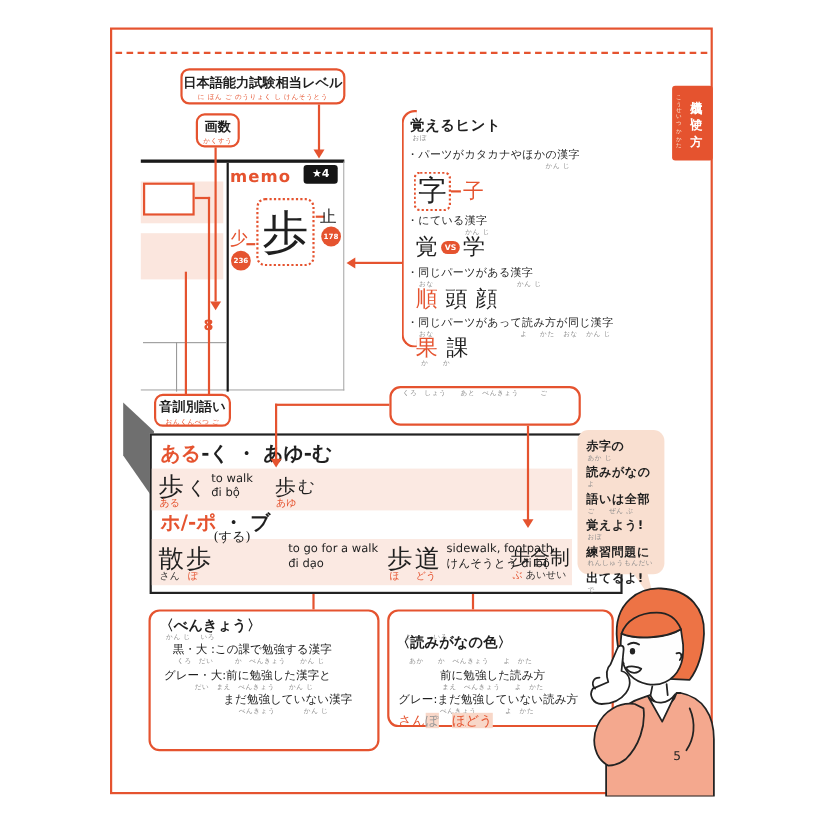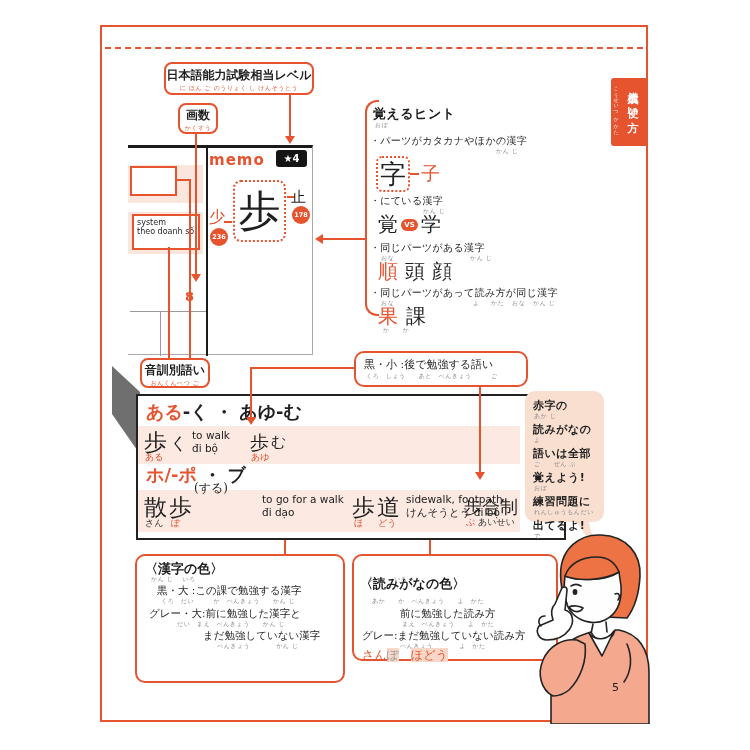--- a/index.html
+++ b/index.html
@@ -56,24 +56,20 @@
   <div style="font-size:12px;font-weight:bold;margin-top:2px;">画数</div>
   <div class="fuo">かくすう</div>
 </div>
 <div class="abs vln" style="left:195px;top:134px;height:140px;z-index:5;"></div>
 <div class="abs arrow-down" style="left:191px;top:274px;z-index:5;"></div>
 
 <div class="abs" style="left:128px;top:145px;width:185px;height:210px;background:#fff;border-top:3px solid #1a1a1a;border-right:1px solid #aaa;border-bottom:1px solid #aaa;z-index:2;">
   <div class="abs" style="left:0;top:17px;width:75px;height:38px;background:var(--strip);"></div>
   <div class="abs" style="left:2px;top:18px;width:47px;height:30px;border:2px solid var(--acc);background:#fff;"></div>
   <div class="abs" style="left:0;top:64px;width:75px;height:42px;background:var(--strip);"></div>
-  <div class="abs" style="left:4px;top:66px;width:68px;height:36px;border:2px solid var(--acc);background:#fff;padding:2px 0 0 3px;text-align:left;">
-    <div style="font-size:8px;">system</div>
-    <div style="font-size:8px;">theo doanh số</div>
-  </div>
   <div class="abs" style="left:78px;top:0;width:2px;height:208px;background:#1a1a1a;"></div>
   <div class="abs" style="left:2px;top:163px;width:76px;height:1px;background:#9a9a9a;"></div>
   <div class="abs" style="left:32px;top:163px;width:1px;height:45px;background:#9a9a9a;"></div>
   <div class="abs orng" style="left:57px;top:141px;font-size:13px;font-weight:bold;">8</div>
 
   <div class="abs orng" style="left:81px;top:3px;font-size:15px;font-weight:bold;letter-spacing:1px;">memo</div>
   <div class="abs badge" style="left:148px;top:2px;width:31px;height:17px;font-size:10px;font-weight:bold;line-height:17px;">★4</div>
 
   <div class="abs" style="left:105px;top:32px;width:53px;height:62px;border:2px dotted var(--acc);border-radius:8px;text-align:center;">
     <span class="kj" style="font-size:42px;line-height:58px;">歩</span>
@@ -126,21 +122,20 @@
 
 <div class="abs vln" style="left:189px;top:179px;height:180px;z-index:4;"></div>
 <div class="abs hln" style="left:177px;top:179px;width:14px;z-index:4;"></div>
 <div class="abs vln" style="left:168px;top:247px;height:112px;z-index:4;"></div>
 <div class="abs cb" style="left:140px;top:358px;width:70px;height:30px;z-index:6;">
   <div style="font-size:12px;font-weight:bold;margin-top:2px;">音訓別語い</div>
   <div class="fuo">おんくんべつ ご</div>
 </div>
 
 <div class="abs cb" style="left:354px;top:351px;width:174px;height:36px;border-radius:10px;text-align:left;z-index:6;">
-  <div style="font-size:11px;margin:4px 0 0 8px;white-space:pre;">黒・小 :後で勉強する語い</div>
   <div class="fu" style="margin-left:10px;">くろ　しょう　　あと　べんきょう　　　ご</div>
 </div>
 <div class="abs hln" style="left:250px;top:367px;width:104px;z-index:5;"></div>
 <div class="abs vln" style="left:250px;top:367px;height:51px;z-index:5;"></div>
 <div class="abs arrow-down" style="left:246px;top:417px;z-index:5;"></div>
 <div class="abs vln" style="left:479px;top:387px;height:86px;z-index:5;"></div>
 <div class="abs arrow-down" style="left:475px;top:472px;z-index:5;"></div>
 
 <svg class="abs" style="left:108px;top:362px;z-index:1;" width="40" height="95" viewBox="0 0 40 95">
   <polygon points="4,4 32,30 29,88 4,52" fill="#6f6f6f"></polygon>
@@ -191,21 +186,21 @@
 
   <span class="abs kj" style="left:326px;top:99px;font-size:18px;">歩合制</span>
   <span class="abs orng" style="left:328px;top:120px;font-size:9px;">ぶ</span>
   <span class="abs" style="left:340px;top:120px;font-size:9px;color:#333;">あいせい</span>
 </div>
 
 <div class="abs vln" style="left:284px;top:540px;height:14px;z-index:4;"></div>
 <div class="abs vln" style="left:429px;top:540px;height:14px;z-index:4;"></div>
 
 <div class="abs" style="left:135px;top:554px;width:210px;height:129px;border:2px solid var(--acc);border-radius:10px;background:#fff;z-index:4;">
-  <div class="abs" style="left:8px;top:4px;font-size:13px;font-weight:bold;">〈漢字の色〉</div>
+  <div class="abs" style="left:8px;top:4px;font-size:13px;font-weight:bold;">〈べんきょう〉</div>
   <div class="abs fu" style="left:14px;top:19px;">かん じ　 いろ</div>
   <div class="abs leg" style="left:20px;top:28px;">黒・大 :この課で勉強する漢字</div>
   <div class="abs fu" style="left:24px;top:41px;">くろ　だい　　　か　べんきょう　　かん じ</div>
   <div class="abs leg" style="left:12px;top:51px;">グレー・大:前に勉強した漢字と</div>
   <div class="abs fu" style="left:40px;top:64px;">だい　まえ　べんきょう　　かん じ</div>
   <div class="abs leg" style="left:66px;top:73px;">まだ勉強していない漢字</div>
   <div class="abs fu" style="left:80px;top:86px;">べんきょう　　　　かん じ</div>
 </div>
 
 <div class="abs" style="left:352px;top:554px;width:206px;height:107px;border:2px solid var(--acc);border-radius:10px;background:#fff;z-index:4;">

